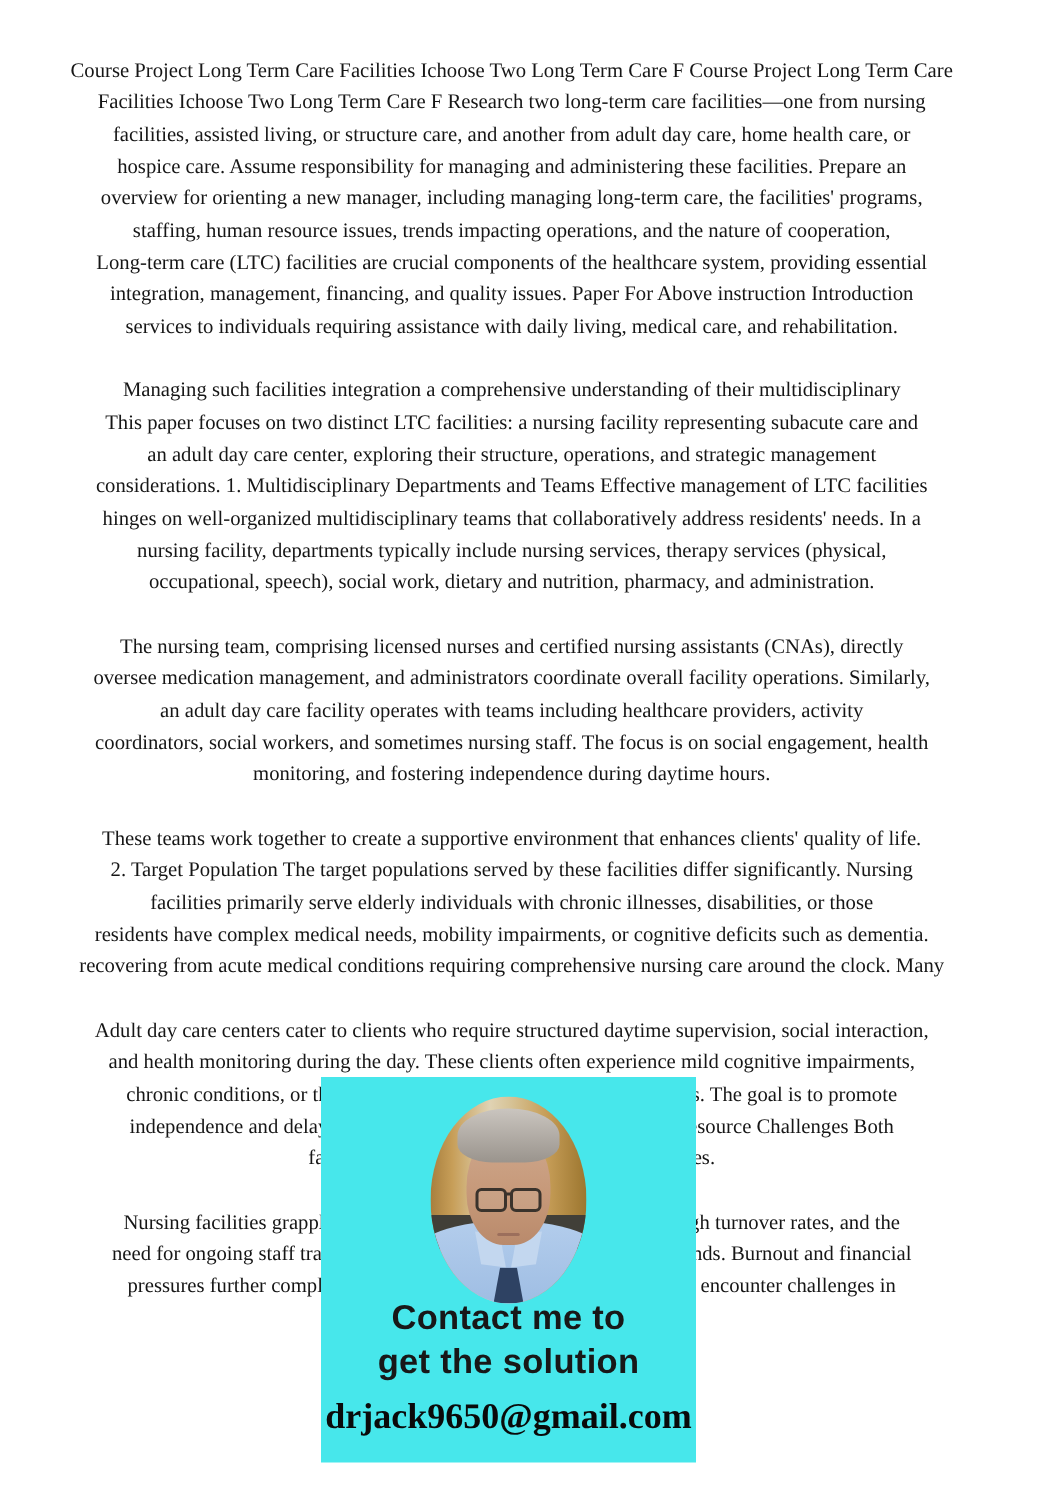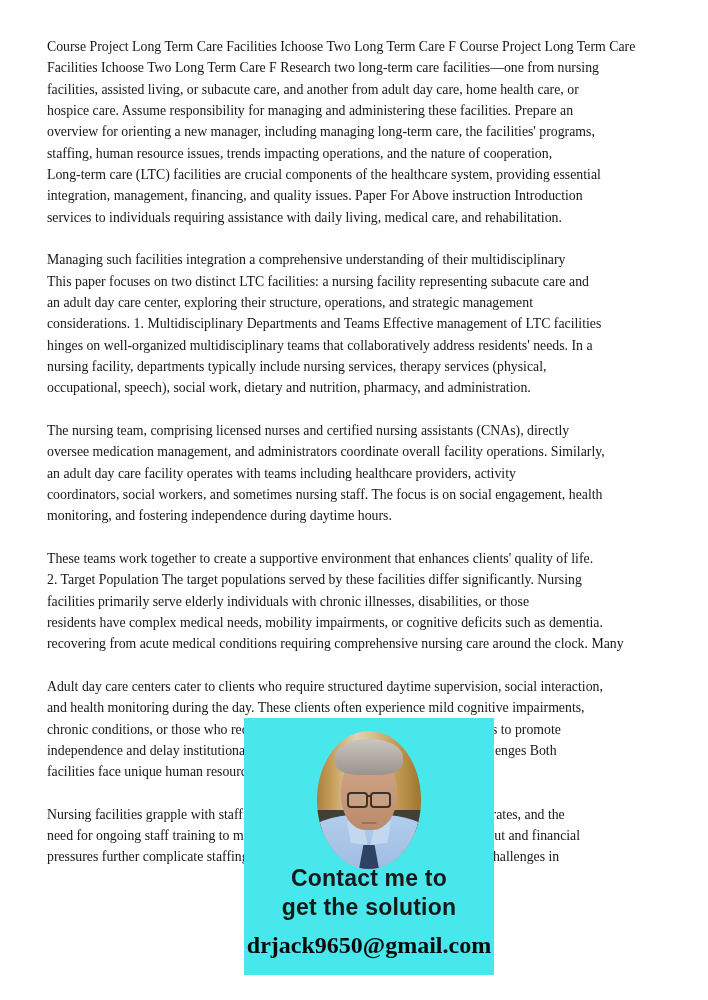--- a/index.html
+++ b/index.html
@@ -7,28 +7,28 @@
     position:relative;
     width:708px;height:1000px;
     background:#ffffff;
     overflow:hidden;
     font-family:"Liberation Serif","DejaVu Serif",serif;
   }
   .doc-body{
     position:absolute;left:47px;top:36px;
     font-size:13.8px;color:#161616;
   }
-  .paragraph{margin:0 0 21.33px 0;}
+  .paragraph{margin:0 0 21.33px 0;text-align:center;}
   .line{
     height:21.33px;line-height:21.33px;
     white-space:nowrap;
   }
   
   .promo{
-    position:absolute;left:244px;top:718px;
+    position:absolute;left:214px;top:718px;
     width:250px;height:257px;
     background:#47e7eb;
   }
   .photo{
     position:absolute;left:73px;top:13px;
     width:104px;height:138px;
     border-radius:50%;
     overflow:hidden;
   }
   .photo-backdrop{
@@ -111,21 +111,21 @@
 </style>
 </head>
 <body>
 
 <div class="page">
 
   <div class="doc-body" style="color: rgb(22, 22, 22);">
       <div class="paragraph">
         <div class="line">Course Project Long Term Care Facilities Ichoose Two Long Term Care F Course Project Long Term Care</div>
         <div class="line">Facilities Ichoose Two Long Term Care F Research two long-term care facilities—one from nursing</div>
-        <div class="line">facilities, assisted living, or subacute care, and another from adult day care, home health care, or</div>
+        <div class="line">facilities, assisted living, or structure care, and another from adult day care, home health care, or</div>
         <div class="line">hospice care. Assume responsibility for managing and administering these facilities. Prepare an</div>
         <div class="line">overview for orienting a new manager, including managing long-term care, the facilities' programs,</div>
         <div class="line">staffing, human resource issues, trends impacting operations, and the nature of cooperation,</div>
         <div class="line">Long-term care (LTC) facilities are crucial components of the healthcare system, providing essential</div>
         <div class="line">integration, management, financing, and quality issues. Paper For Above instruction Introduction</div>
         <div class="line">services to individuals requiring assistance with daily living, medical care, and rehabilitation.</div>
       </div>
       <div class="paragraph">
         <div class="line">Managing such facilities integration a comprehensive understanding of their multidisciplinary</div>
         <div class="line">This paper focuses on two distinct LTC facilities: a nursing facility representing subacute care and</div>

